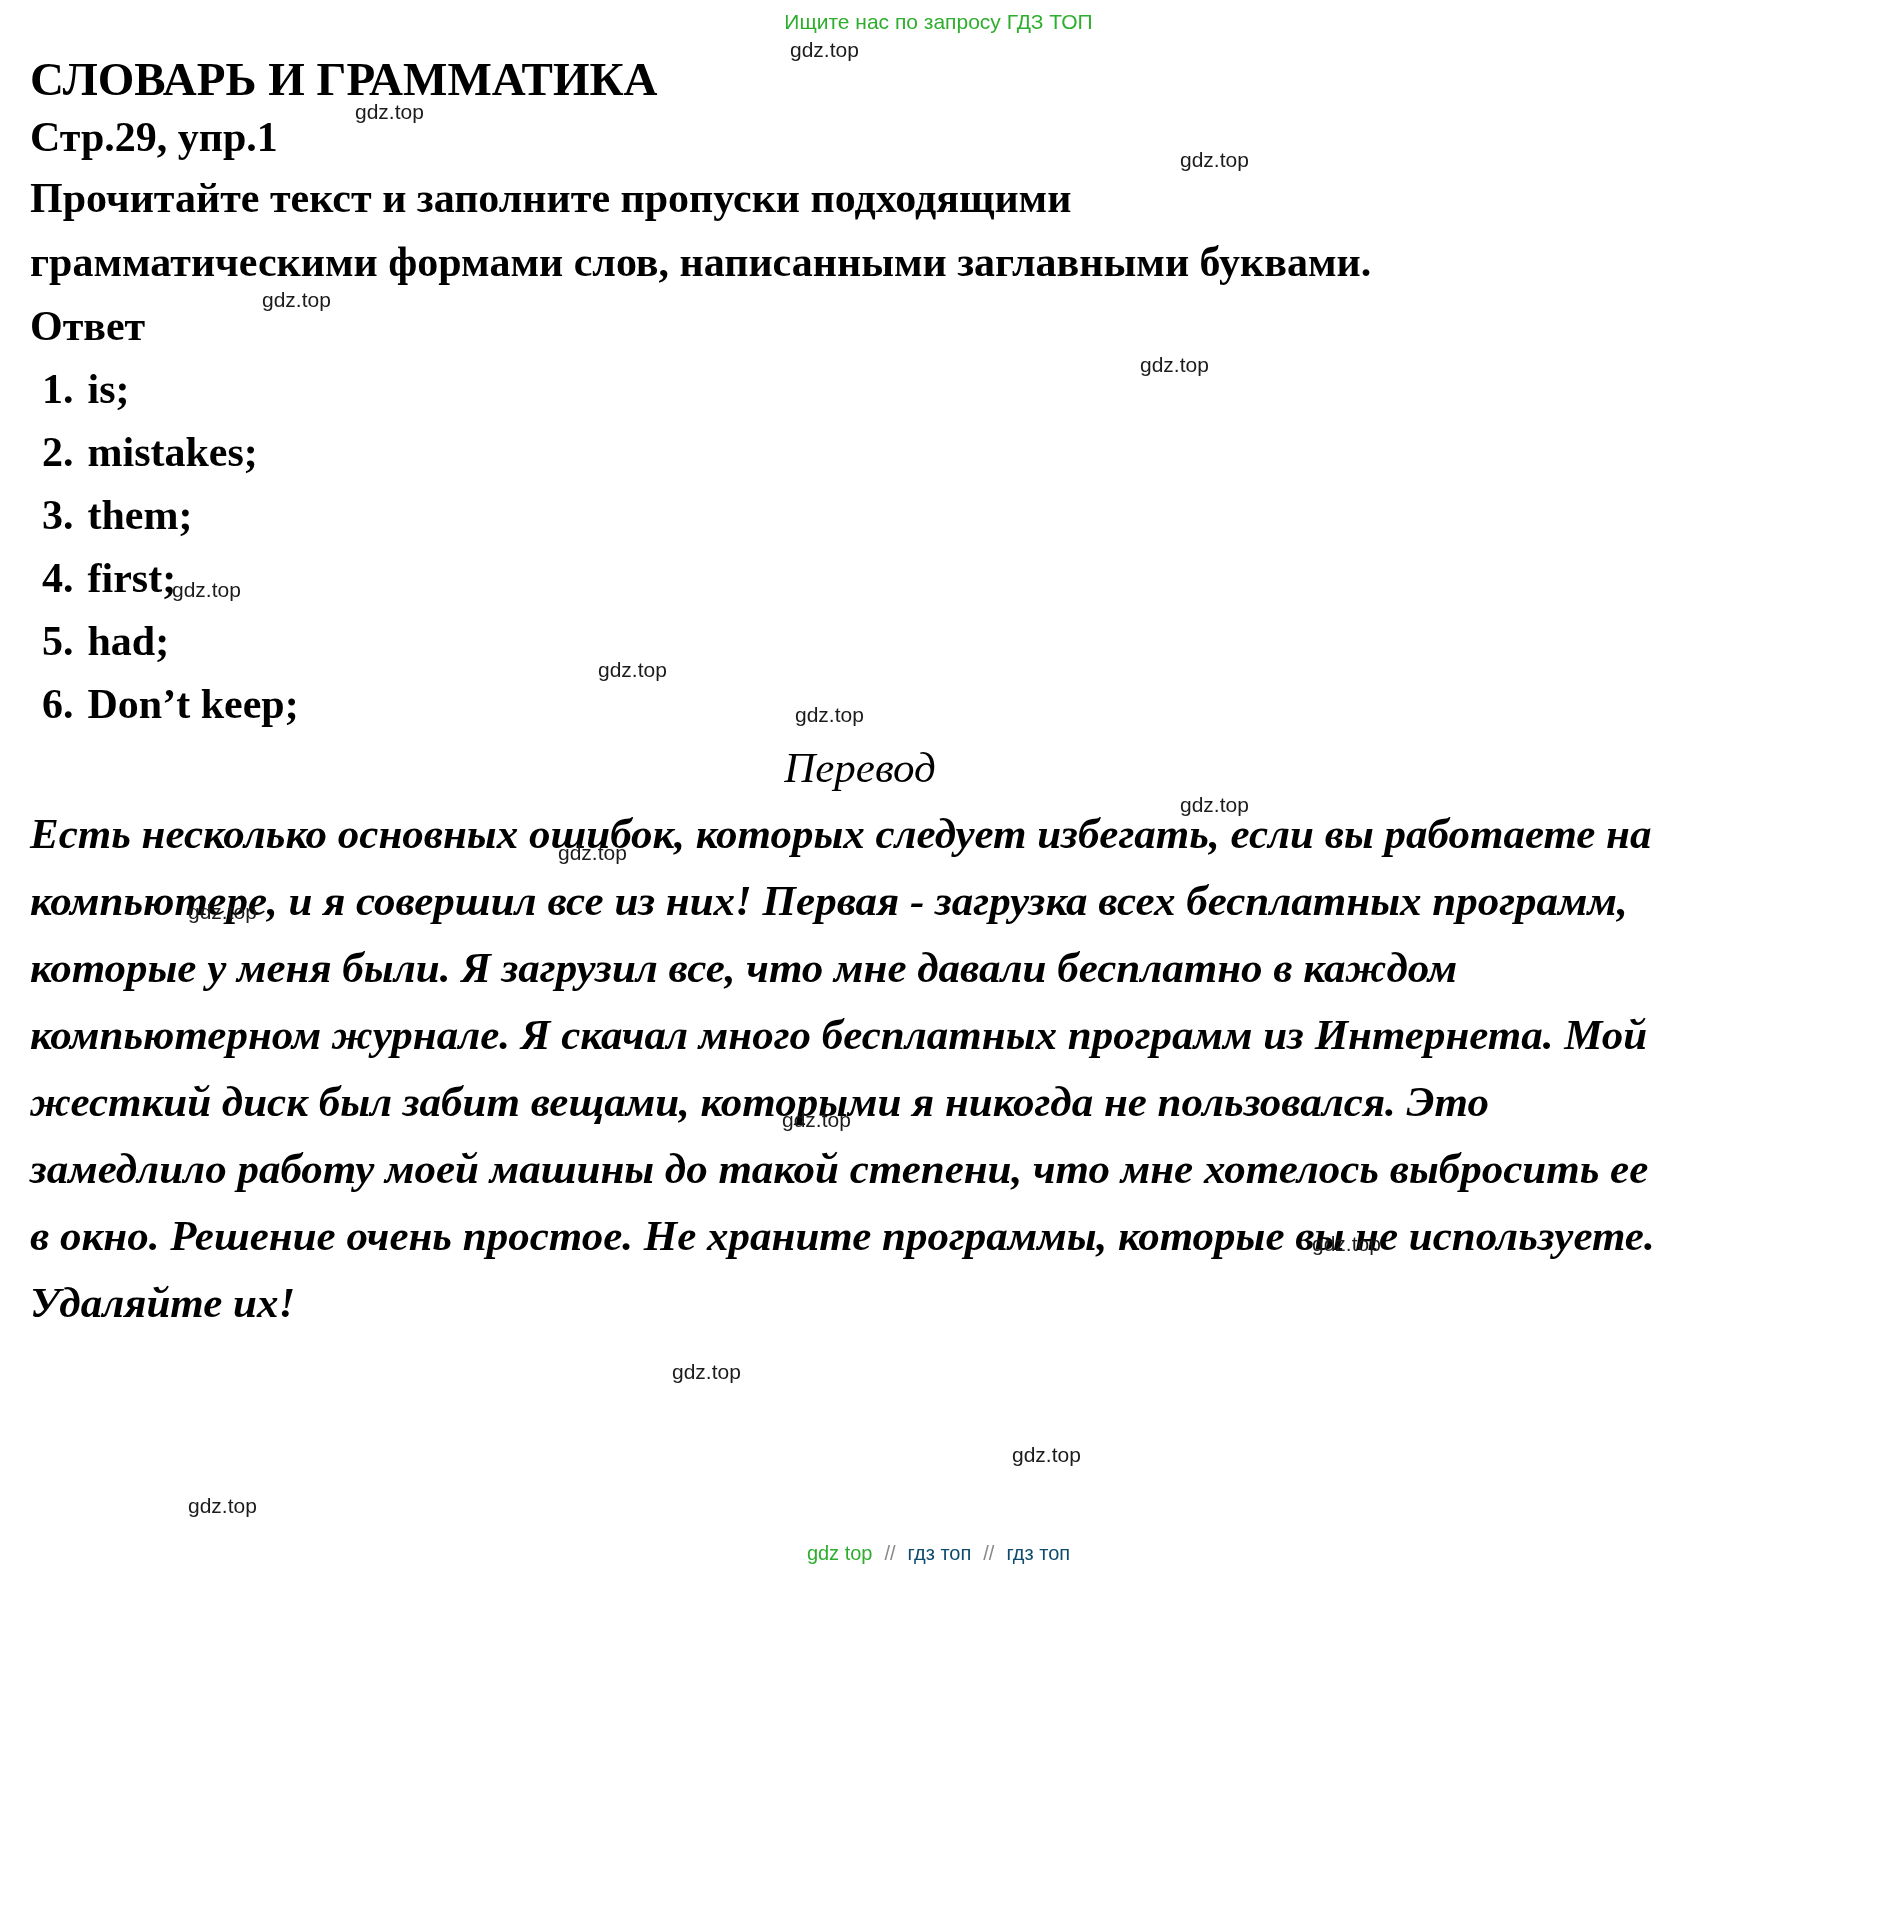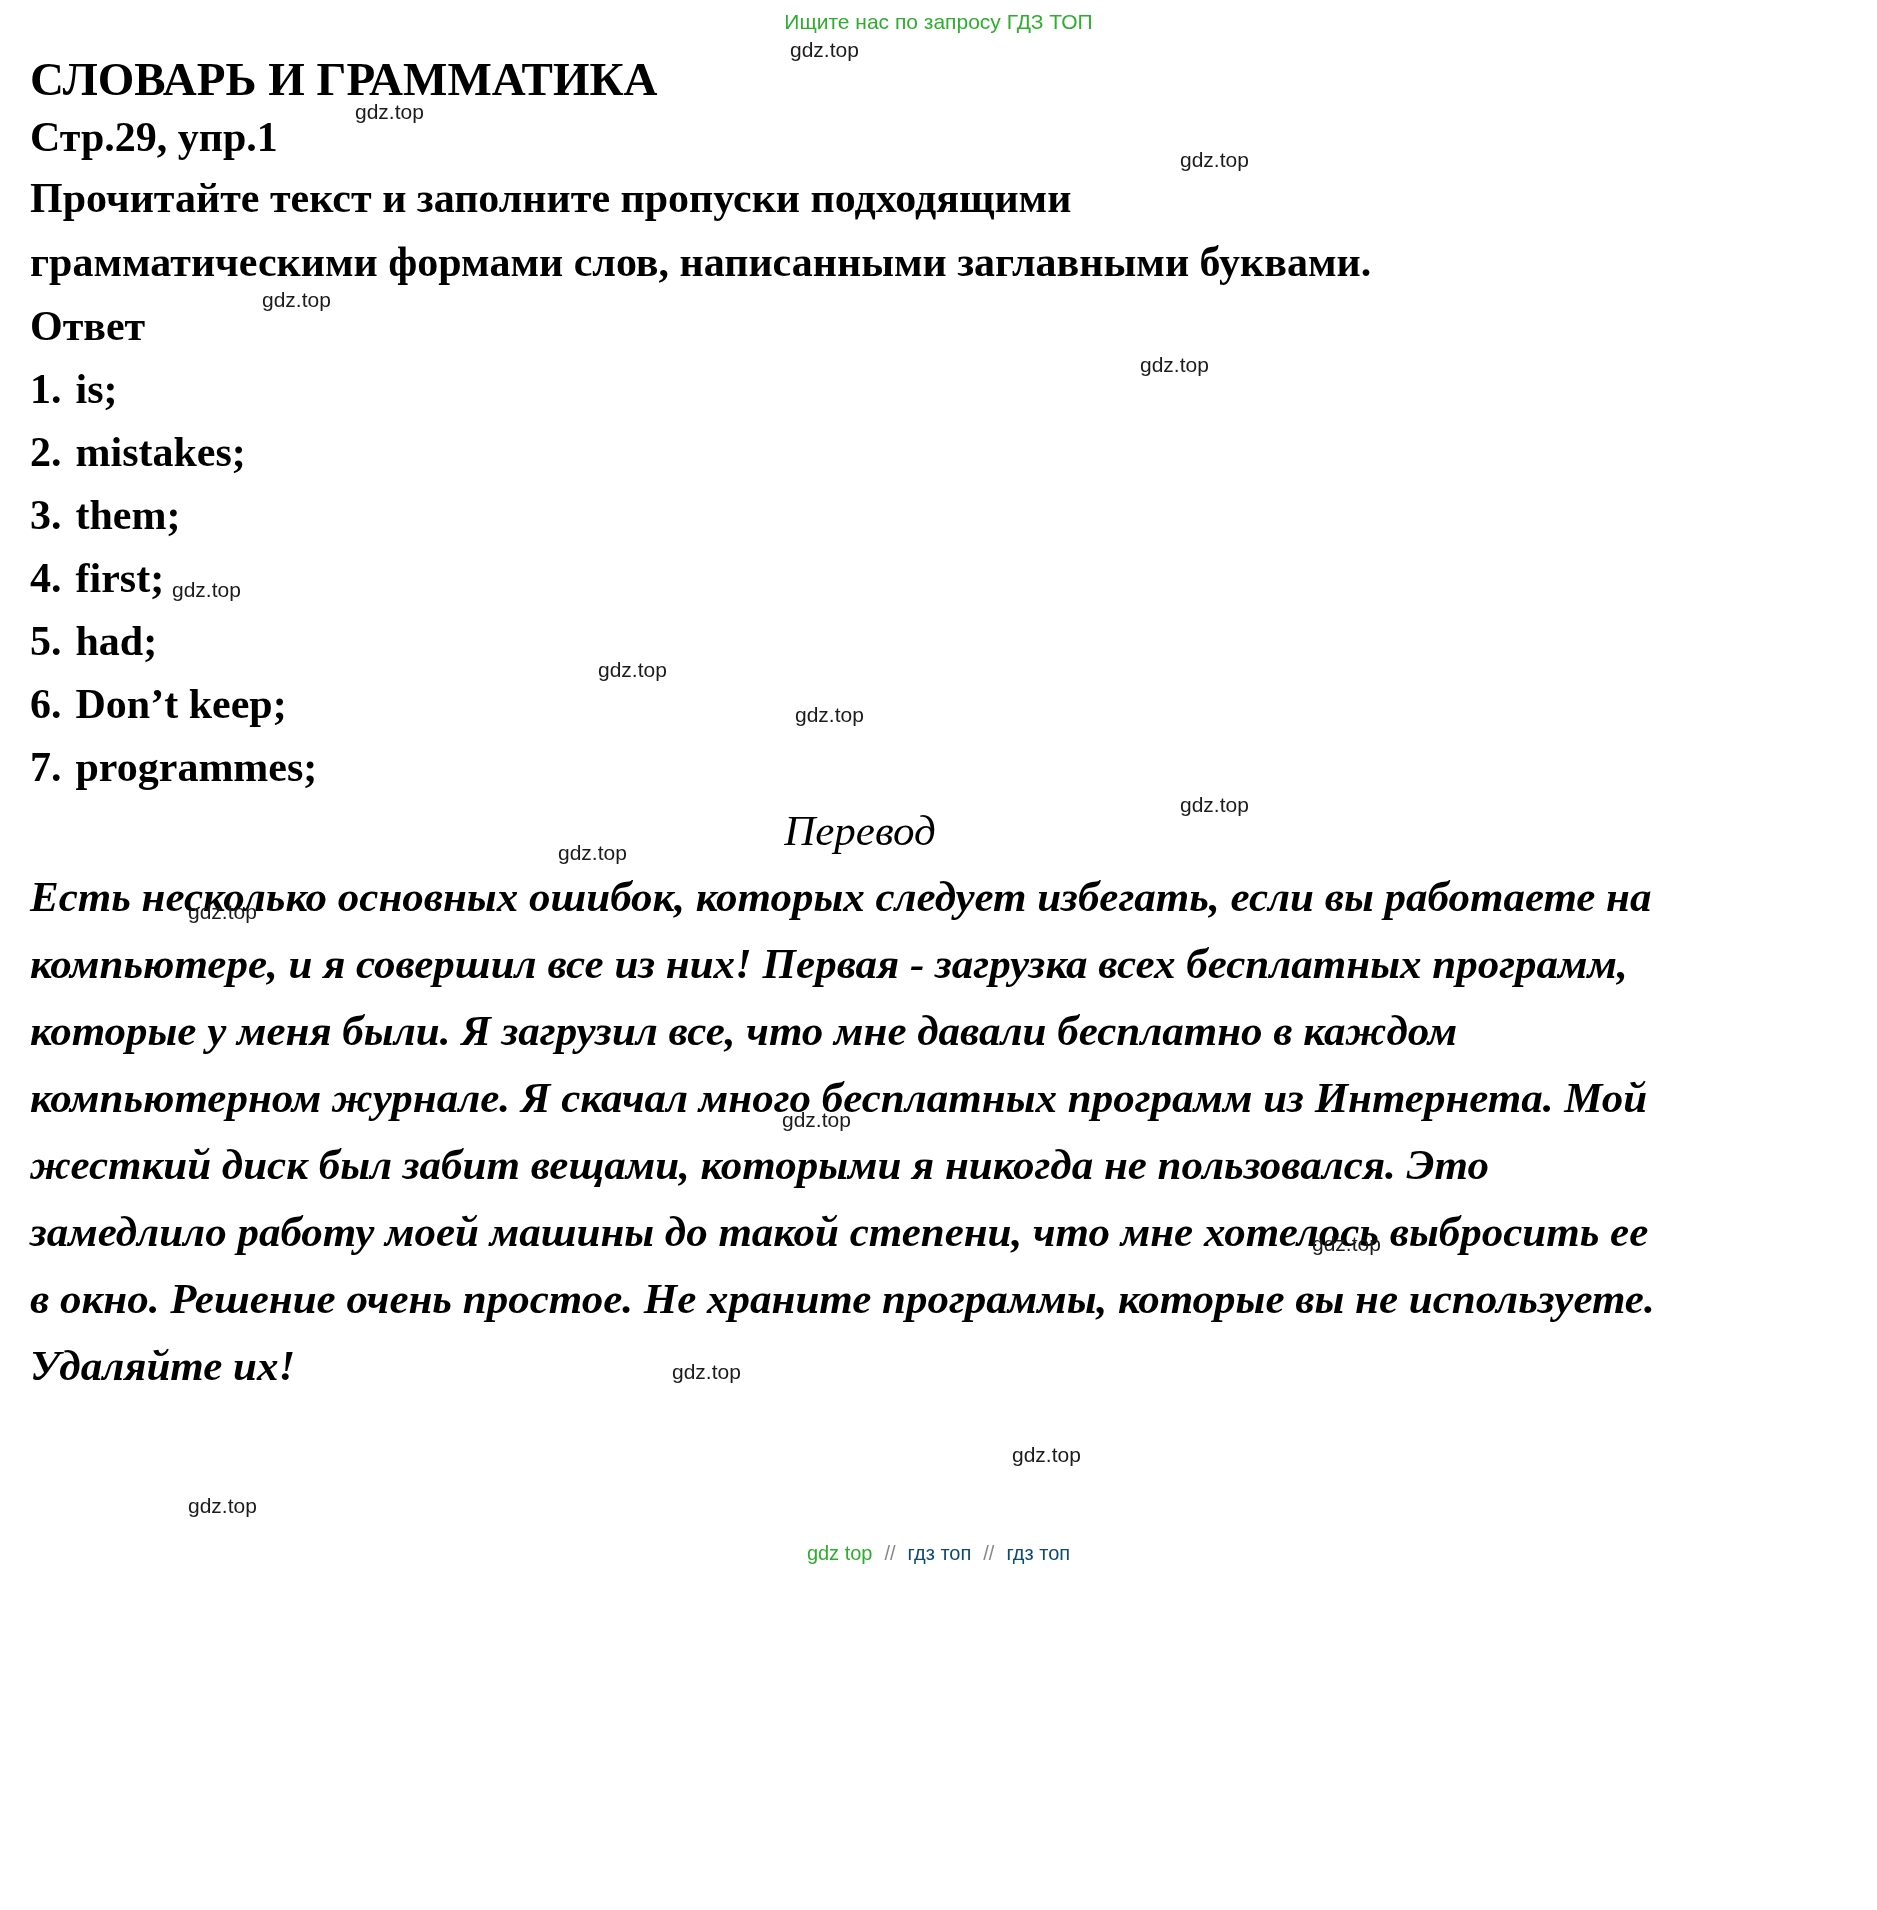--- a/index.html
+++ b/index.html
@@ -54,20 +54,21 @@
   .answer-label {
     font-size: 42px;
     font-weight: bold;
     line-height: 64px;
   }
   .answers { margin: 0; }
   .answer-row {
     font-size: 42px;
     font-weight: bold;
     line-height: 63px;
+    margin-left: 12px;
   }
   .answer-row .num { margin-right: 14px; }
   .translation-label {
     font-size: 43px;
     font-style: italic;
     line-height: 64px;
     text-align: center;
   }
   .translation {
     width: 1645px;
@@ -127,23 +128,20 @@
     </div>
     <div class="answer-row">
       <span class="num">4.</span><span>first;</span>
     </div>
     <div class="answer-row">
       <span class="num">5.</span><span>had;</span>
     </div>
     <div class="answer-row">
       <span class="num">6.</span><span>Don’t keep;</span>
     </div>
-    <div class="answer-row">
-      <span class="num">7.</span><span>programmes;</span>
-    </div>
   </div>
 
   <div class="translation-label">Перевод</div>
 
   <div class="translation">Есть несколько основных ошибок, которых следует избегать, если вы работаете на компьютере, и я совершил все из них! Первая - загрузка всех бесплатных программ, которые у меня были. Я загрузил все, что мне давали бесплатно в каждом компьютерном журнале. Я скачал много бесплатных программ из Интернета. Мой жесткий диск был забит вещами, которыми я никогда не пользовался. Это замедлило работу моей машины до такой степени, что мне хотелось выбросить ее в окно. Решение очень простое. Не храните программы, которые вы не используете. Удаляйте их!</div>
 </div>
 
 <span class="wm" style="left:790px;  top:38px;">gdz.top</span>
 <span class="wm" style="left:355px;  top:100px;">gdz.top</span>
 <span class="wm" style="left:1180px; top:148px;">gdz.top</span>

